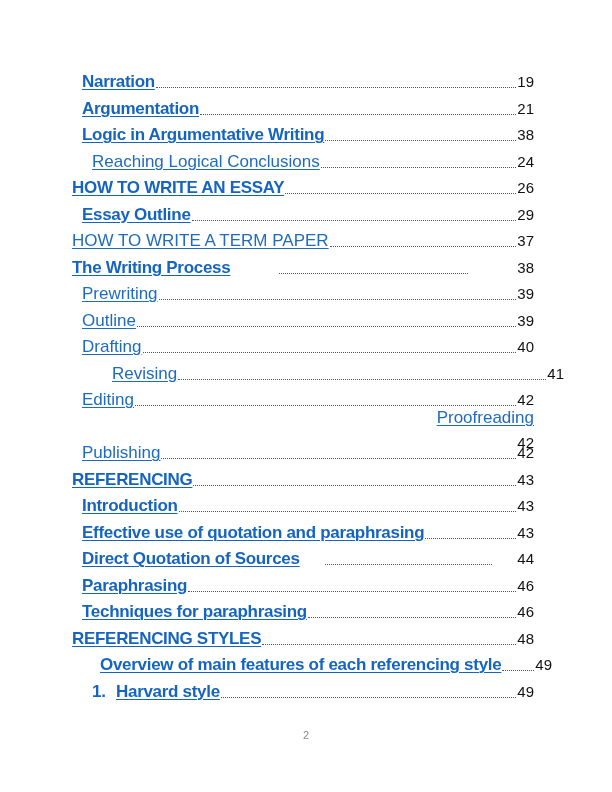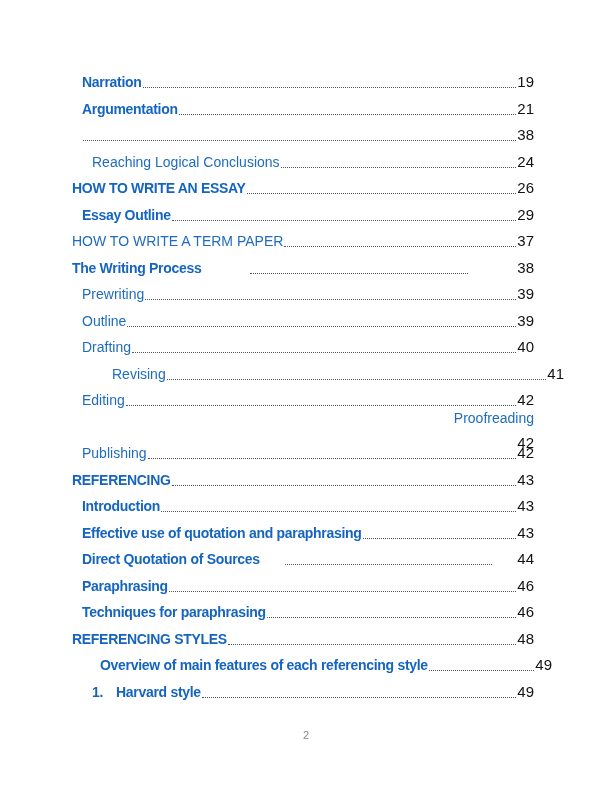--- a/index.html
+++ b/index.html
@@ -1,20 +1,20 @@
 <!DOCTYPE html>
 <html><head>
 <meta charset="utf-8">
 <style>
   html, body { margin: 0; padding: 0; background: #ffffff; }
   body { width: 612px; height: 792px; position: relative; overflow: hidden; font-family: "Liberation Sans", "DejaVu Sans", sans-serif; }
   .page { position: absolute; left: 0; top: 0; width: 612px; height: 792px; background: #fff; }
   .toc { position: absolute; left: 0; top: 68px; width: 612px; }
   .toc-row { position: absolute; left: 0; height: 20px; display: flex; align-items: flex-end; }
-  .toc-link { color: #1565c0; text-decoration-thickness: 1px; text-underline-offset: 2px; white-space: nowrap; font-size: 14px; line-height: 20px; }
+  .toc-link { color: #1565c0; text-decoration: underline; text-decoration-thickness: 1px; text-underline-offset: 2px; white-space: nowrap; font-size: 17px; line-height: 20px; }
   .toc-link.bold { font-weight: bold; letter-spacing: -0.3px; }
   .toc-link.normal { font-weight: normal; color: #1e6bbf; }
   .leader { flex: 1; border-bottom: 1px dotted #555; margin: 0 1px 4px 1px; height: 0; }
   .pnum { color: #111; font-size: 15px; line-height: 20px; white-space: nowrap; }
   .num-prefix { display: inline-block; width: 24px; }
   .page-number { position: absolute; top: 729px; left: 0; width: 612px; text-align: center; font-size: 11px; color: #8a8a8a; }
 </style>
 </head>
 <body>
 
@@ -25,20 +25,21 @@
       <a class="toc-link bold">Narration</a>
       <span class="leader"></span>
       <span class="pnum">19</span>
     </div>
     <div class="toc-row" style="top:30.5px;left:82px;width:452px;">
       <a class="toc-link bold">Argumentation</a>
       <span class="leader"></span>
       <span class="pnum">21</span>
     </div>
     <div class="toc-row" style="top:57px;left:82px;width:452px;">
+      <a class="toc-link bold">Logic in Argumentative Writing</a>
       <span class="leader"></span>
       <span class="pnum">38</span>
     </div>
     <div class="toc-row" style="top:83.5px;left:92px;width:442px;align-items:flex-end;">
       <a class="toc-link normal">Reaching Logical Conclusions</a>
       <span class="leader"></span>
       <span class="pnum">24</span>
     </div>
     <div class="toc-row" style="top:110px;left:72px;width:462px;">
       <a class="toc-link bold">HOW TO WRITE AN ESSAY</a>

